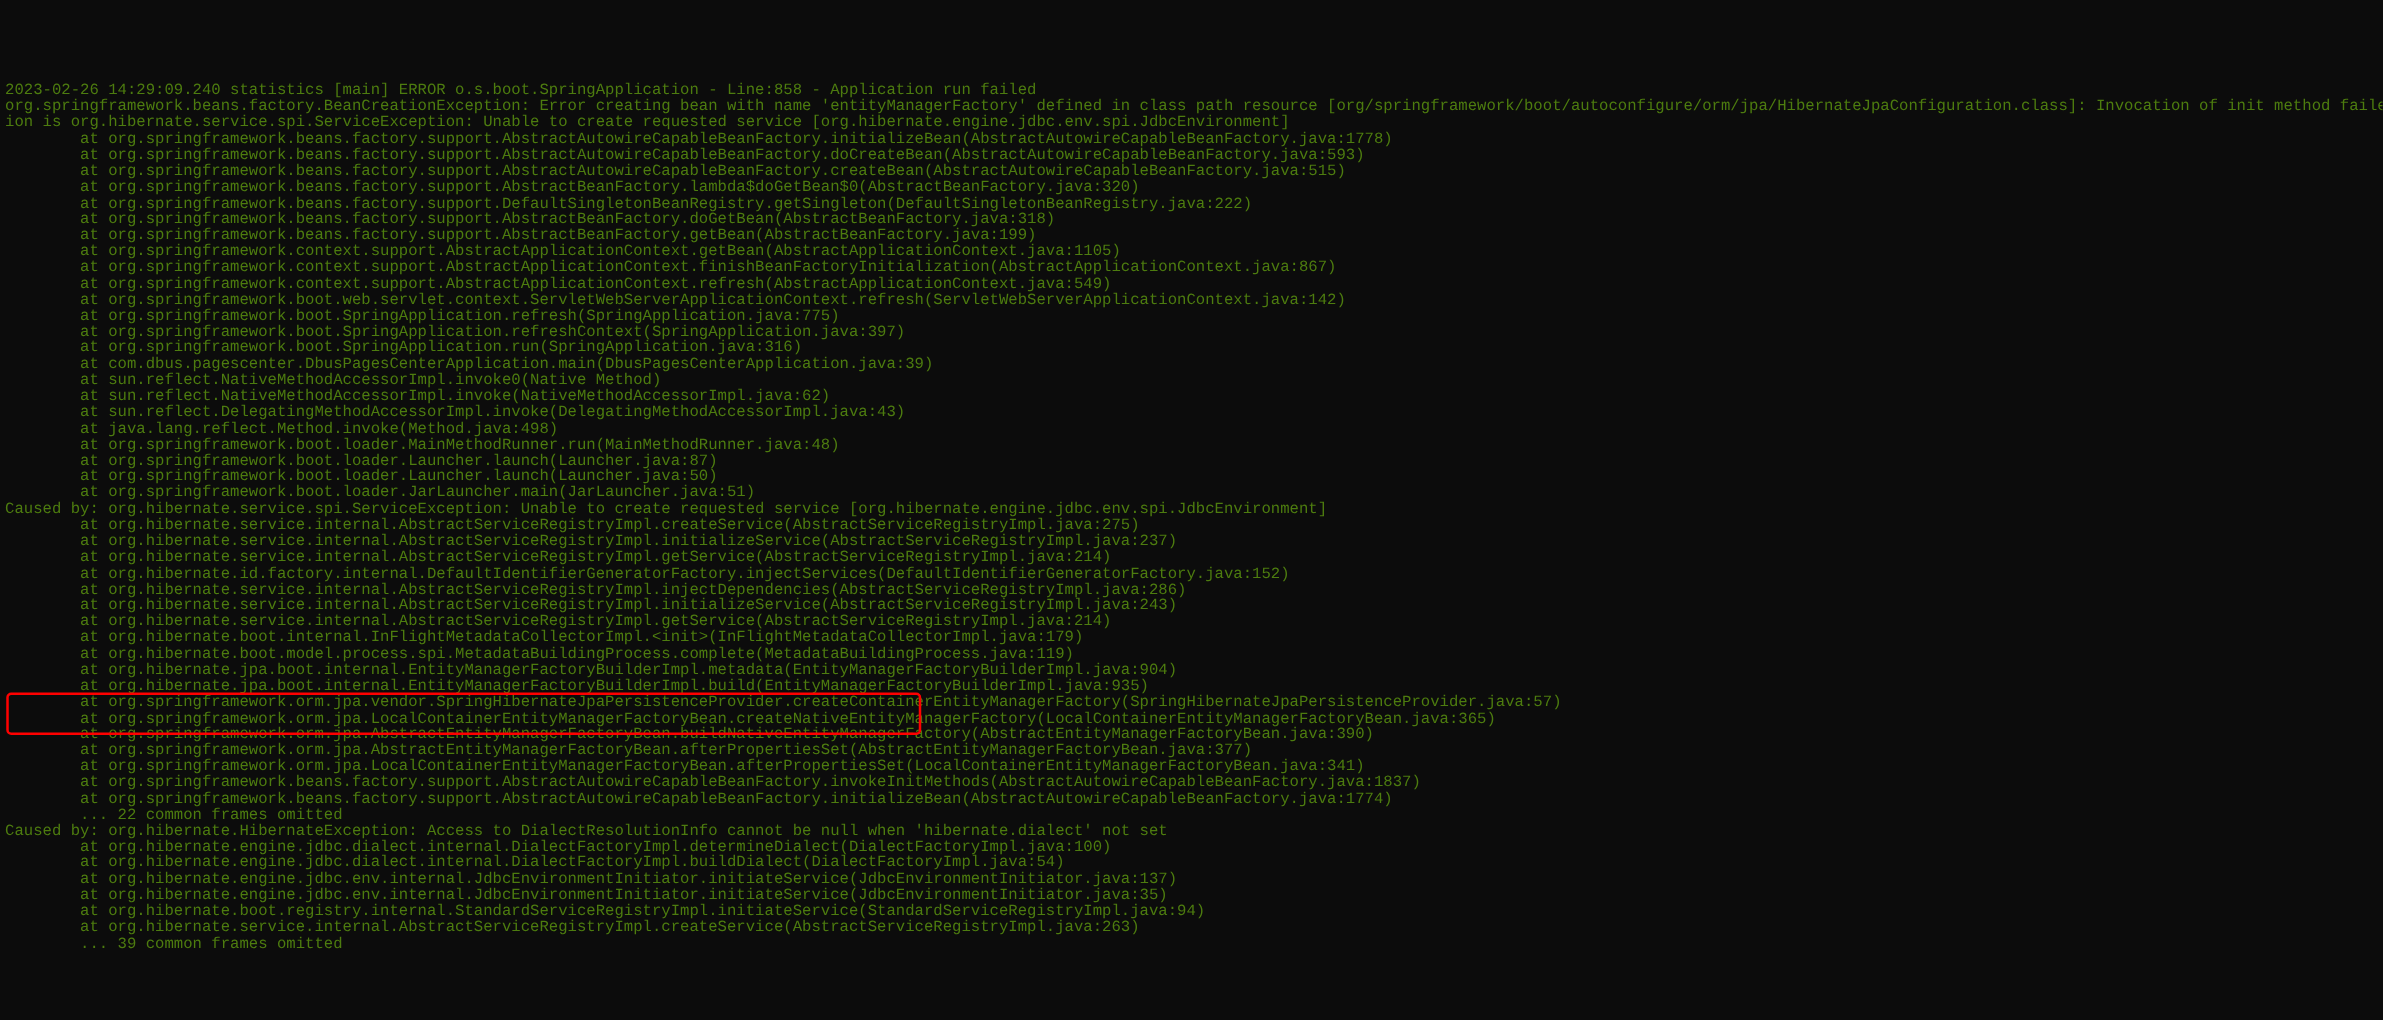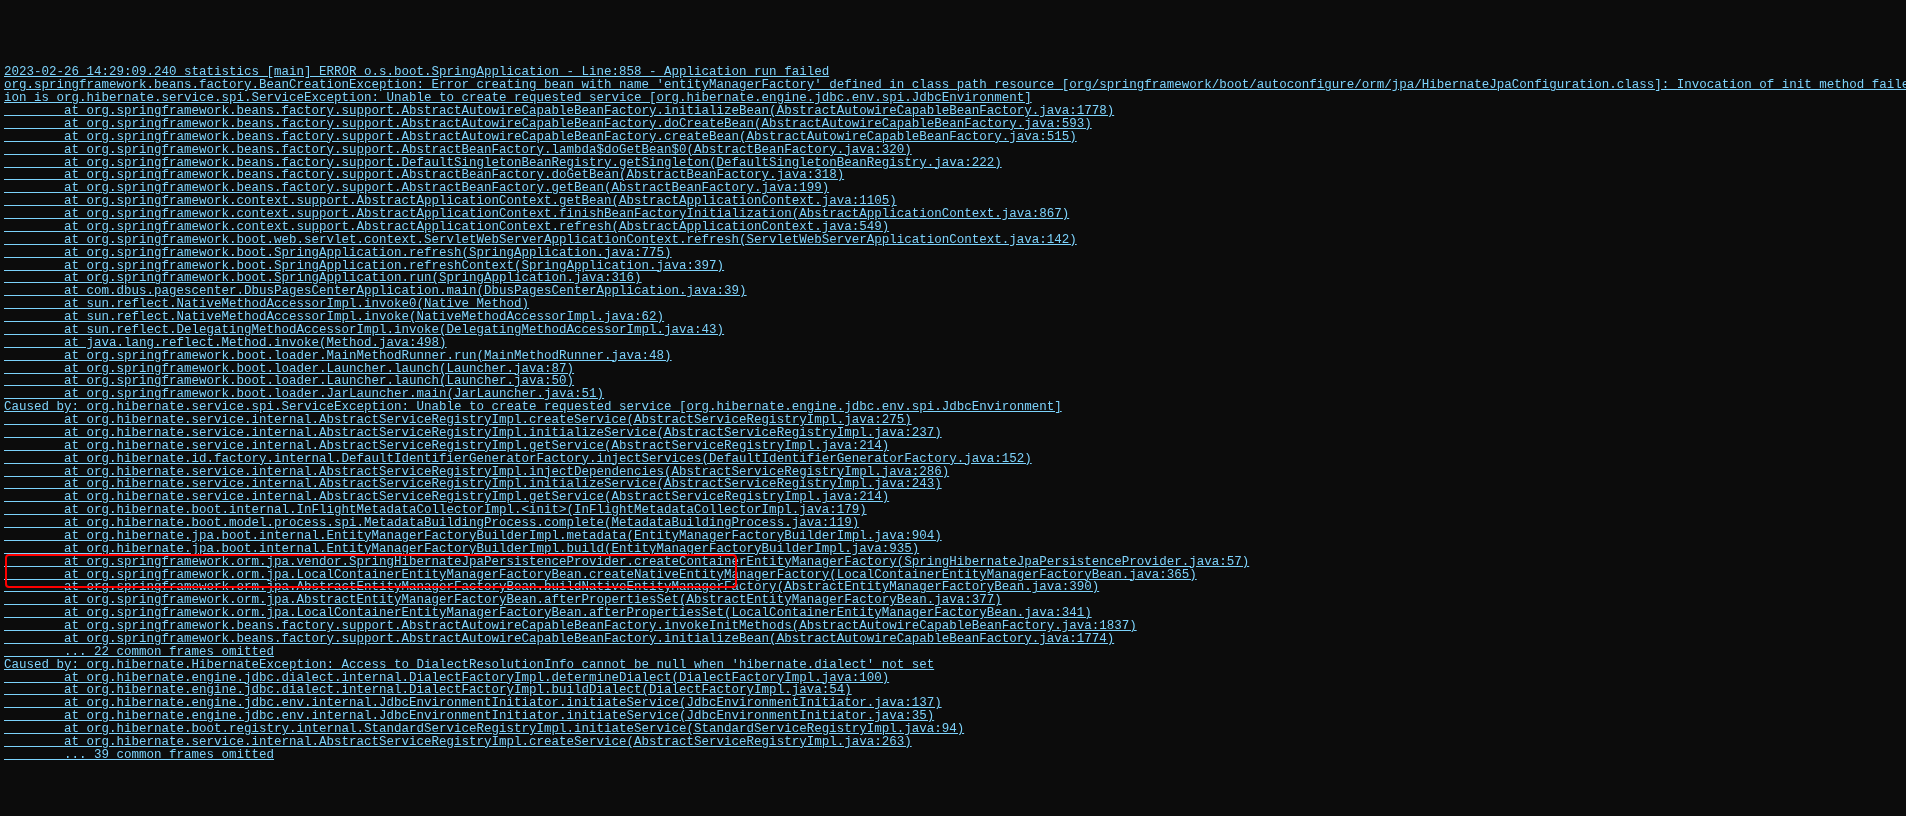--- a/index.html
+++ b/index.html
@@ -12,22 +12,21 @@
     line-height: 1.03;
     width: 1906px;
     height: 816px;
     overflow: hidden;
     white-space: pre;
   }
   .log {
     padding: 2px 4px;
   }
   .line {
-    color: #7dd3fc;
-    text-decoration: underline;
+    color: #4d7c0f;
   }
   .boxed-region {
     position: absolute;
     border: 2px solid #ff0000;
     pointer-events: none;
     border-radius: 4px;
   }
 </style>
 </head>
 <body>

